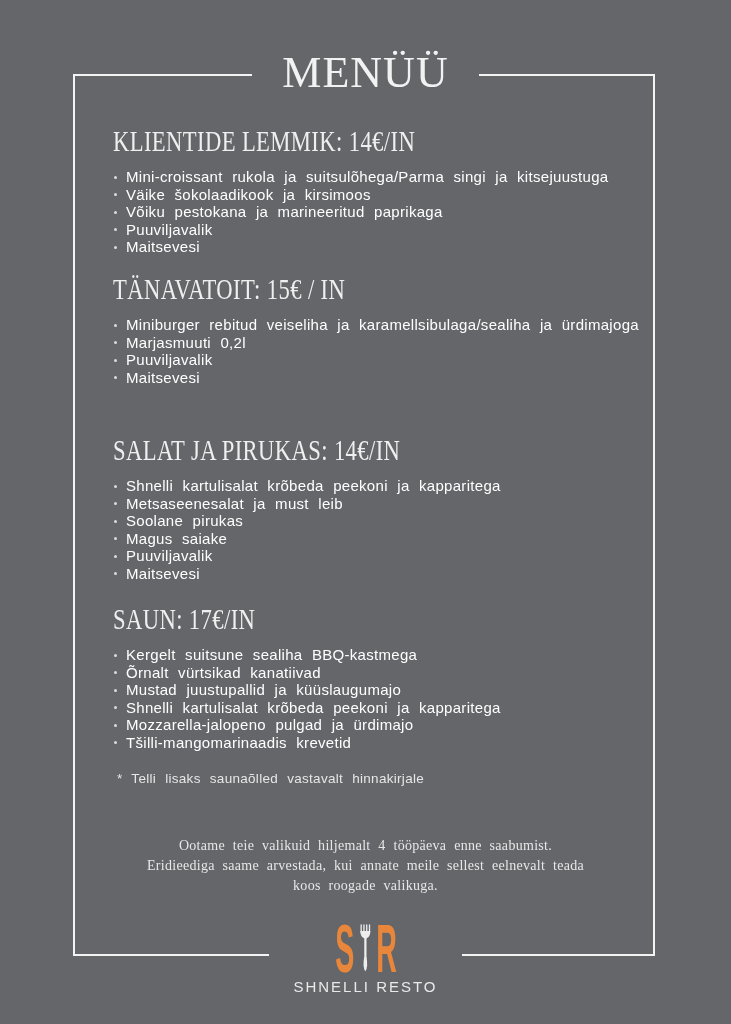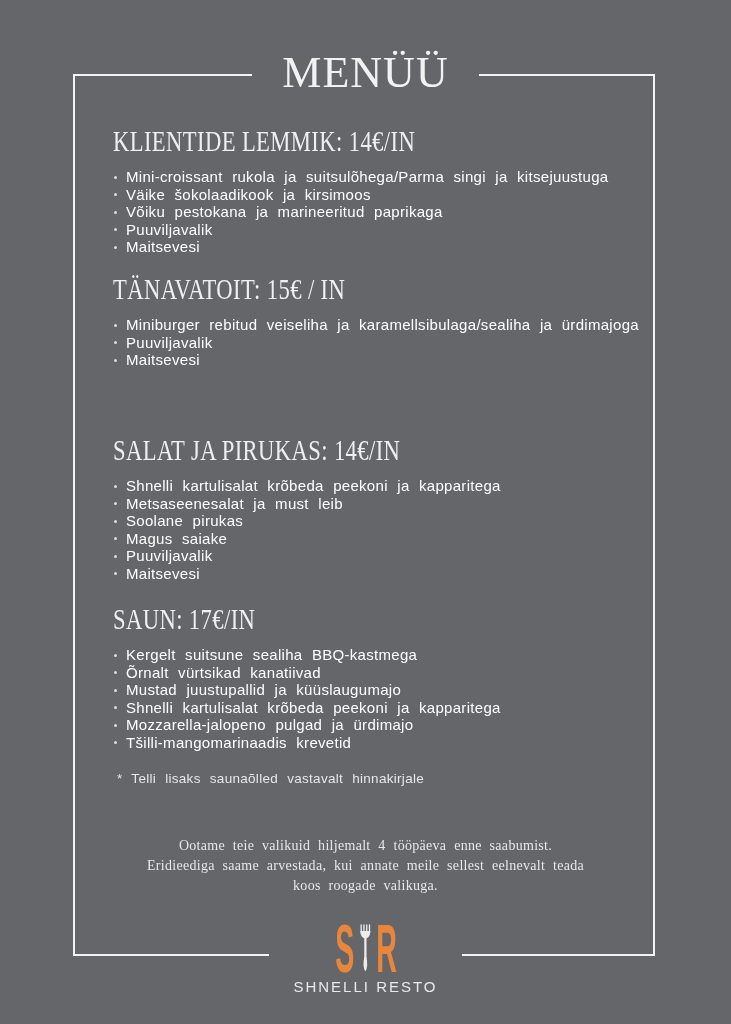--- a/index.html
+++ b/index.html
@@ -177,20 +177,21 @@
       <li>Võiku pestokana ja marineeritud paprikaga</li>
       <li>Puuviljavalik</li>
       <li>Maitsevesi</li>
     </ul>
   </div>
 
   <div class="section" style="top:274px">
     <h2 class="section-heading">TÄNAVATOIT: 15€ / IN</h2>
     <ul class="menu-list">
       <li>Miniburger rebitud veiseliha ja karamellsibulaga/sealiha ja ürdimajoga</li>
+      <li>Marjasmuuti 0,2l</li>
       <li>Puuviljavalik</li>
       <li>Maitsevesi</li>
     </ul>
   </div>
 
   <div class="section" style="top:435px">
     <h2 class="section-heading">SALAT JA PIRUKAS: 14€/IN</h2>
     <ul class="menu-list">
       <li>Shnelli kartulisalat krõbeda peekoni ja kapparitega</li>
       <li>Metsaseenesalat ja must leib</li>

